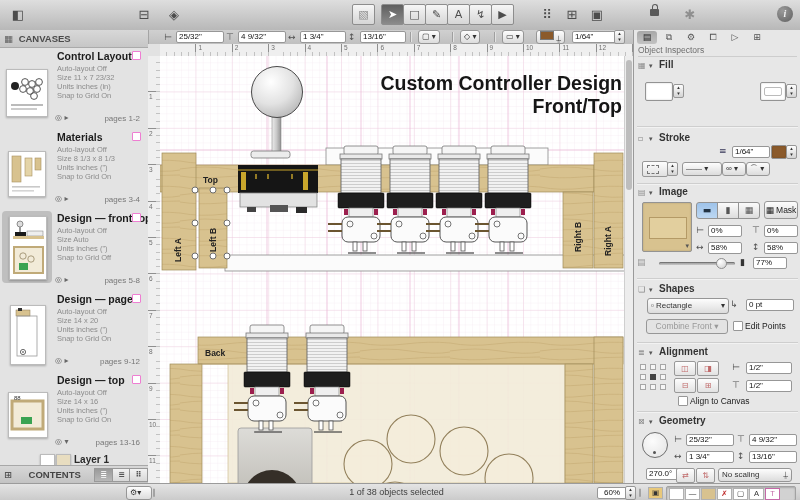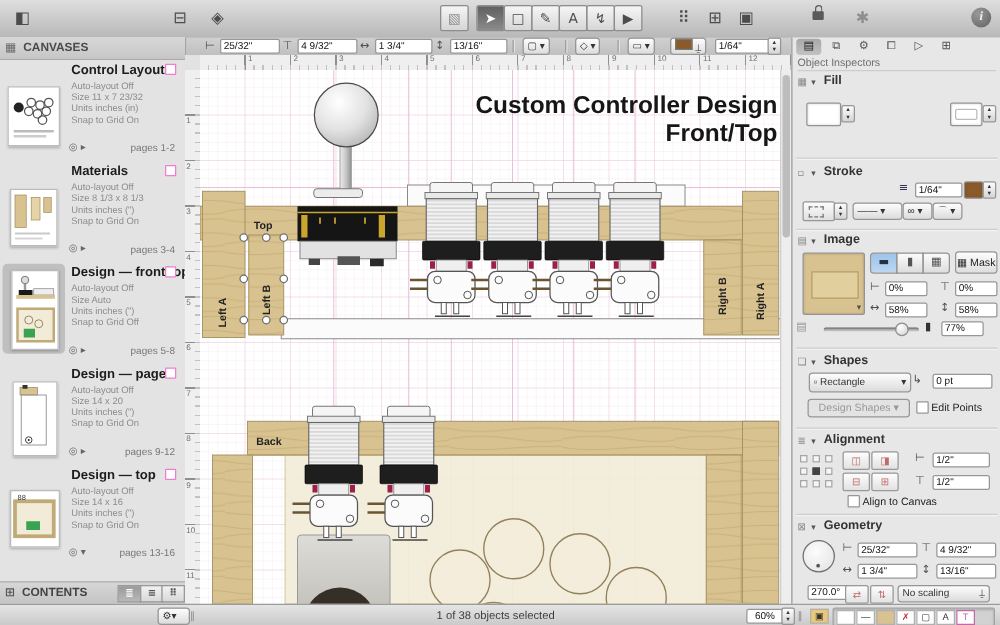--- a/index.html
+++ b/index.html
@@ -263,24 +263,29 @@
       <div class="ci-title">Design — top</div>
       <div class="ci-badge"></div>
       <div class="ci-prop" style="top:16px">Auto-layout Off</div>
       <div class="ci-prop" style="top:25px">Size 14 x 16</div>
       <div class="ci-prop" style="top:34px">Units inches (")</div>
       <div class="ci-prop" style="top:43px">Snap to Grid On</div>
       <div class="ci-eye"><span>◎</span> <span>▾</span></div>
       <div class="ci-pages">pages 13-16</div>
     </div>
 
+    <div class="abs" style="left:0;top:423px;width:148px;height:14px">
+      <div class="thumb" style="left:40px;top:1px;width:13px;height:10px"></div>
+      <div class="thumb" style="left:56px;top:1px;width:13px;height:10px;background:#e8ddc0"></div>
+      <div class="abs" style="left:74px;top:1px;font-size:10px;font-weight:bold;color:#2a2a2a">Layer 1</div>
+    </div>
 
     <div id="contents-bar">
       <span class="dj" style="margin-left:4px;color:#555">⊞</span>
-      <span style="margin-left:3px">CONTENTS</span>
+      <span style="margin-left:14px">CONTENTS</span>
       <div class="view-btn sel" style="left:94px">≣</div>
       <div class="view-btn" style="left:112px">≡</div>
       <div class="view-btn" style="left:129px">⠿</div>
     </div>
   </div>
 
   <div id="ruler-corner"></div>
   <div id="hruler">
       <span class="rnum" style="left: 38.4px;">1</span>
       <span class="rnum" style="left: 74.8px;">2</span>
@@ -508,21 +513,21 @@
     <div class="sep" style="top:248px"></div>
 
     <div class="hico" style="left:4px;top:255px">❏</div>
     <div class="disc" style="left:15px;top:256px">▾</div>
     <div class="hdr" style="left:25px;top:253px">Shapes</div>
     <div class="ddl" style="left:13px;top:268px;width:74px;height:14px;line-height:14px">
       ▫ <span>Rectangle</span> <span style="float:right">▾</span></div>
     <div class="ic" style="left:96px;top:269px">↳</div>
     <div class="fld" style="left:112px;top:269px;width:42px">0 pt</div>
     <div class="btn dis" style="left:12px;top:289px;width:80px;height:13px;line-height:13px">
-      <span>Design Shapes</span> ▾</div>
+      <span>Combine Front</span> ▾</div>
     <div class="cb" style="left:99px;top:291px"></div>
     <div class="lbl" style="left:111px;top:291px">Edit Points</div>
     <div class="sep" style="top:312px"></div>
 
     <div class="hico" style="left:4px;top:318px">≣</div>
     <div class="disc" style="left:15px;top:319px">▾</div>
     <div class="hdr" style="left:25px;top:316px">Alignment</div>
     <div class="adot" style="left:6px;top:334px"></div>
     <div class="adot" style="left:16px;top:334px"></div>
     <div class="adot" style="left:26px;top:334px"></div>

